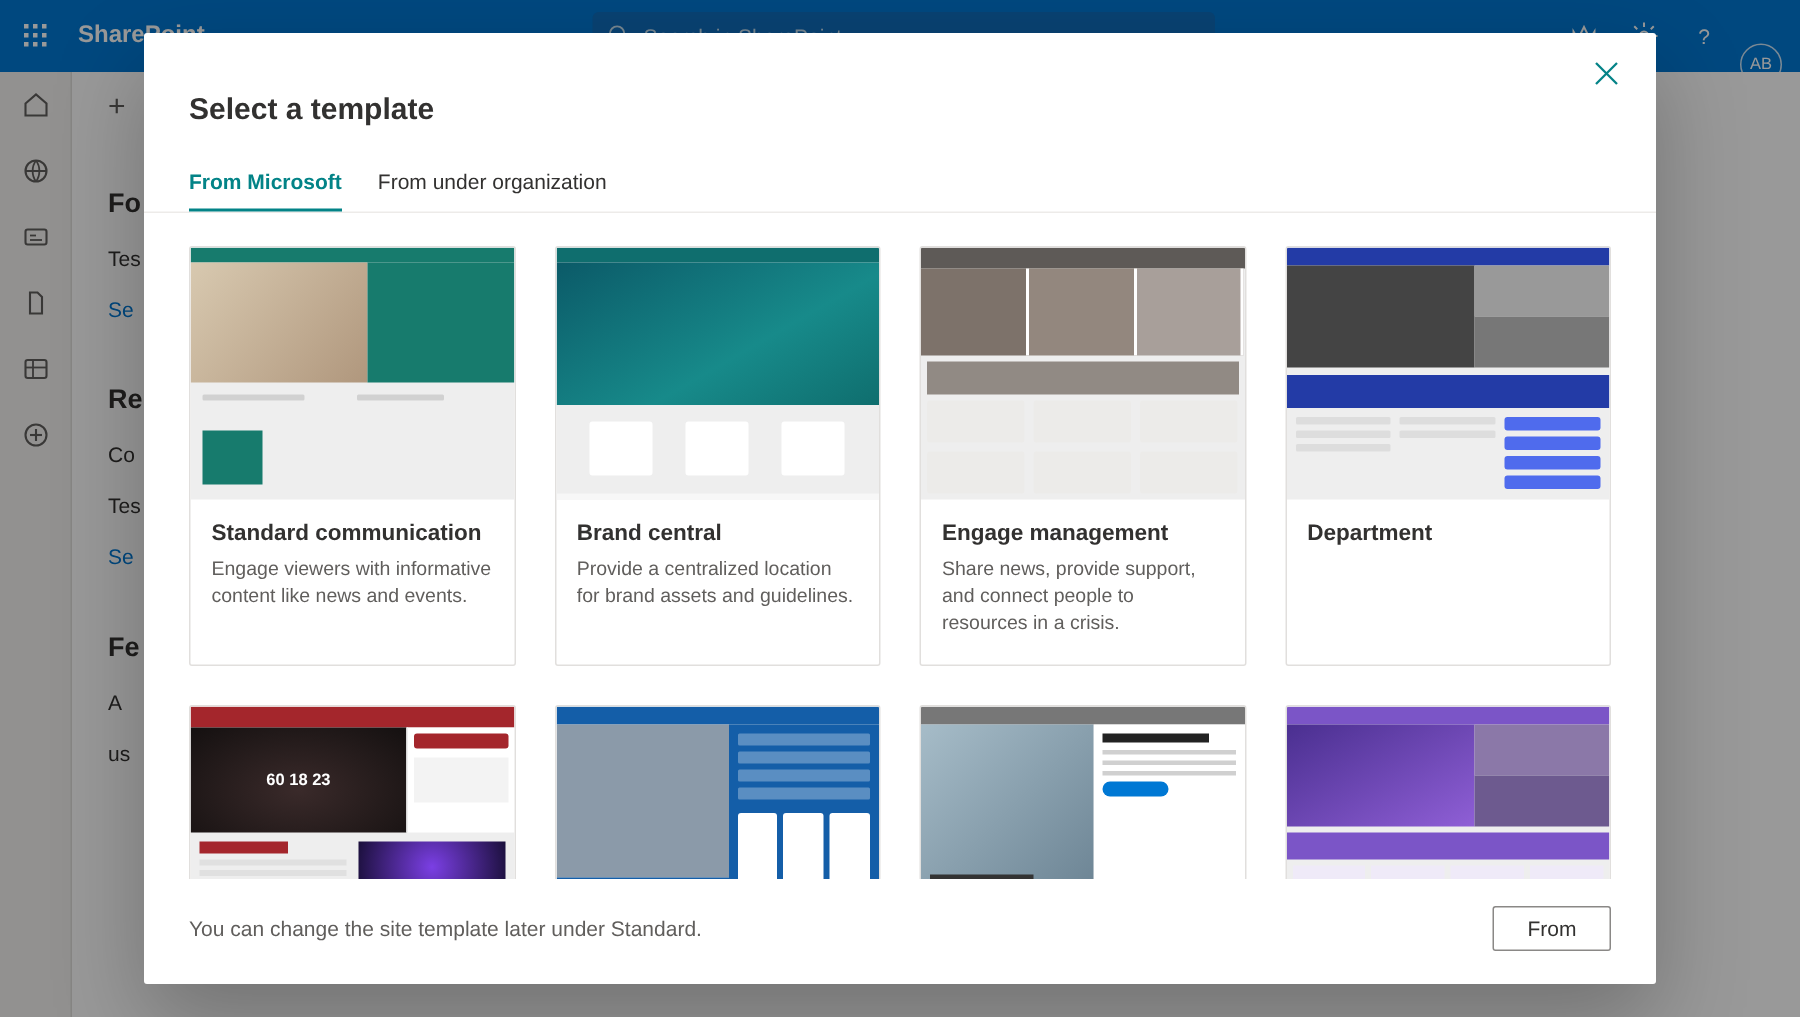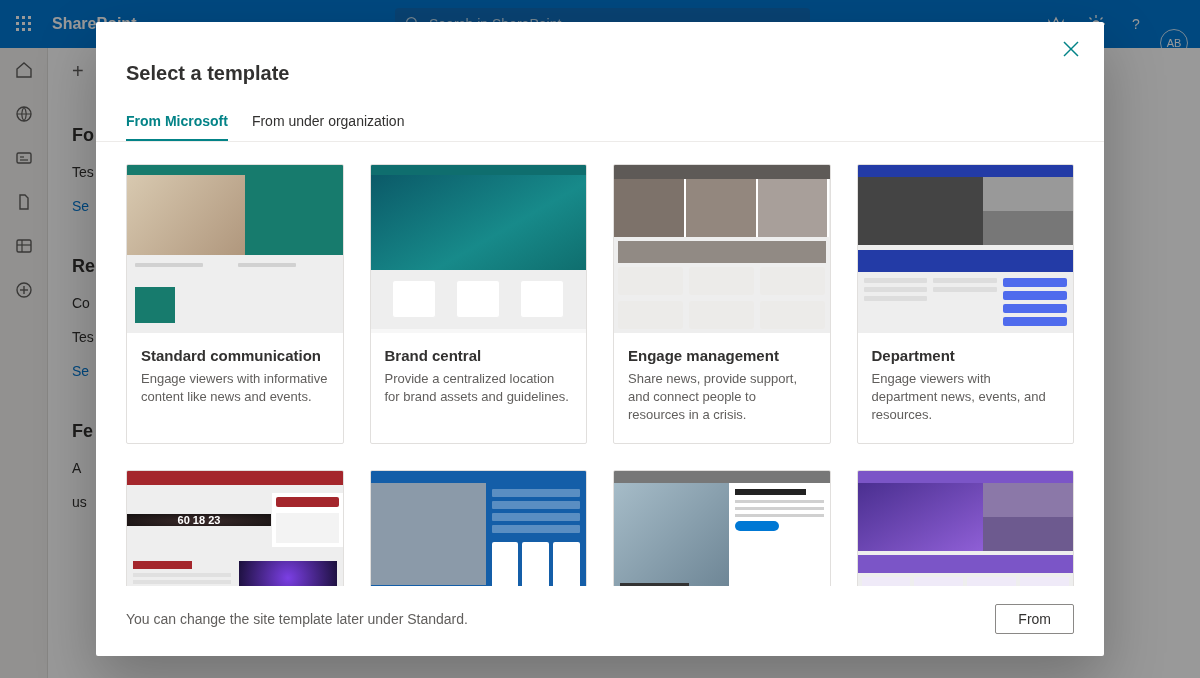--- a/index.html
+++ b/index.html
@@ -245,21 +245,21 @@
     .thumb-dept .hero .big{flex:1.4;background:#444;}
     .thumb-dept .hero .stack{flex:1;display:flex;flex-direction:column;}
     .thumb-dept .hero .stack>div{flex:1;background:#777;}
     .thumb-dept .hero .stack>div:first-child{background:#999;}
     .thumb-dept .ban { height:22px; background:#233ba6; margin:5px 0 0;}
     .thumb-dept .cols { display:flex; gap:6px; padding:6px;}
     .thumb-dept .cols .c{flex:1;}
     .thumb-dept .cols .c .l{height:5px;background:#ddd;margin-bottom:4px;border-radius:1px;}
     .thumb-dept .cols .c .pill{height:9px;background:#4f6bed;margin-bottom:4px;border-radius:2px;}
     .thumb-event .th-bar{background:#a4262c;height:14px;}
-    .thumb-event .hero{display:flex;height:70px;align-items:center;}
+    .thumb-event .hero{display:flex;height:70px;}
     .thumb-event .hero .big{flex:2.3;background:radial-gradient(ellipse at 50% 60%,#3a2a2a,#141010);display:flex;align-items:center;justify-content:center;color:#fff;font-size:11px;font-weight:600;}
     .thumb-event .hero .side{flex:1;background:#fff;border-left:1px solid #eee;padding:4px;}
     .thumb-event .hero .side .pill{height:10px;background:#a4262c;border-radius:2px;}
     .thumb-event .low{display:flex;padding:6px;gap:8px;}
     .thumb-event .low .t{flex:1;}
     .thumb-event .low .t .h{height:8px;background:#a4262c;width:60%;margin-bottom:4px;}
     .thumb-event .low .t .l{height:4px;background:#e0e0e0;margin-bottom:3px;}
     .thumb-event .low .img{flex:1;height:34px;background:radial-gradient(circle,#7b3fe4,#1a0f3a);}
     .thumb-hr .th-bar{background:#145ea8;height:12px;}
     .thumb-hr .body{display:flex;height:calc(100% - 12px);}
@@ -492,21 +492,20 @@
                     <div class="pill"></div>
                     <div class="pill"></div>
                     <div class="pill"></div>
                     <div class="pill"></div>
                   </div>
                 </div>
               </div>
             </div>
             <div class="tpl-body">
               <div class="tpl-title">Department</div>
-              <div class="tpl-desc">Engage viewers with department news, events, and resources.</div>
             </div>
           </div>
           <div class="tpl-card second-row">
             <div class="tpl-thumb">
               <div class="thumb-event" style="height:100%">
                 <div class="th-bar"></div>
                 <div class="hero">
                   <div class="big">60 18 23</div>
                   <div class="side">
                     <div class="pill"></div>

